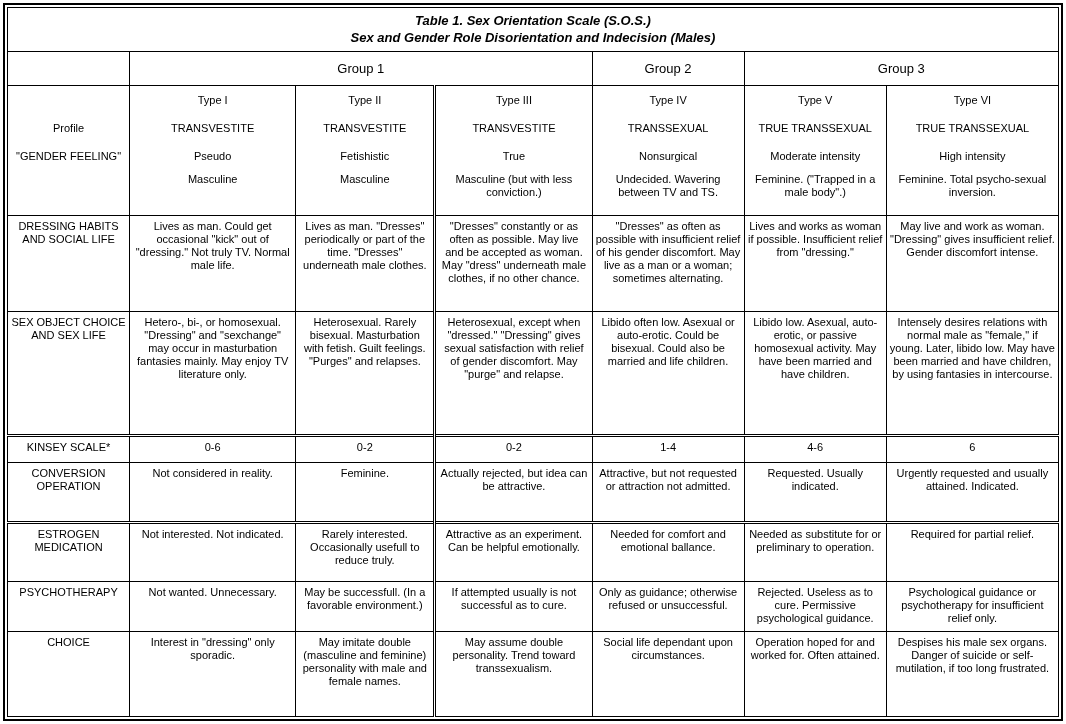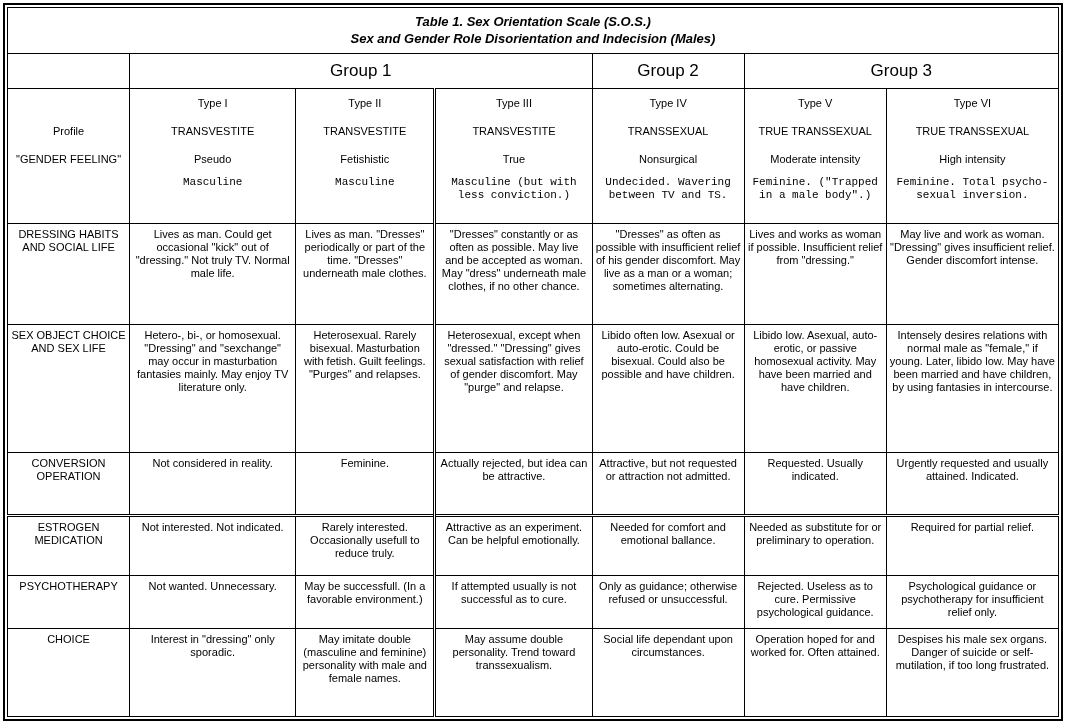--- a/index.html
+++ b/index.html
@@ -24,24 +24,24 @@
   tr.r-sex{height:112px}
   tr.r-kinsey{height:25px}
   tr.r-conv{height:55px}
   tr.r-estr{height:53px}
   tr.r-psy{height:40px}
   tr.r-rem{height:77px}
   .title-cell{
     font-weight:bold;font-style:italic;font-size:13px;line-height:17px;
     vertical-align:middle;padding:2px 0;
   }
-  .group-cell{vertical-align:middle;padding:0;font-size:17px;}
+  .group-cell{vertical-align:middle;padding:0;font-size:13px;}
   .pcell{padding:0;}
   .pslot{height:28px;display:flex;align-items:center;justify-content:center;padding:0 3px;}
-  .pfeel{padding:3px 3px 0;line-height:13px;font-family:Liberation Mono, monospace;}
+  .pfeel{padding:3px 3px 0;line-height:13px;}
   td.dleft{border-left:3px double #000;}
   tr.dtop td{border-top:3px double #000;}
   .foot-cell{text-align:left;padding:4px 5px 2px;font-size:11px;line-height:13.5px;border-bottom:none;}
 </style>
 </head>
 <body>
 
 <div class="frame">
 <table>
   <colgroup>
@@ -121,25 +121,34 @@
     <td>"Dresses" as often as possible with insufficient relief of his gender discomfort. May live as a man or a woman; sometimes alternating.</td>
     <td>Lives and works as woman if possible. Insufficient relief from "dressing."</td>
     <td>May live and work as woman. "Dressing" gives insufficient relief. Gender discomfort intense.</td>
   </tr>
 
   <tr class="r-sex">
     <td>SEX OBJECT CHOICE AND SEX LIFE</td>
     <td>Hetero-, bi-, or homosexual. "Dressing" and "sexchange" may occur in masturbation fantasies mainly. May enjoy TV literature only.</td>
     <td>Heterosexual. Rarely bisexual. Masturbation with fetish. Guilt feelings. "Purges" and relapses.</td>
     <td class="dleft">Heterosexual, except when "dressed." "Dressing" gives sexual satisfaction with relief of gender discomfort. May "purge" and relapse.</td>
-    <td>Libido often low. Asexual or auto-erotic. Could be bisexual. Could also be possible and have children.</td>
+    <td>Libido often low. Asexual or auto-erotic. Could be bisexual. Could also be married and life children.</td>
     <td>Libido low. Asexual, auto-erotic, or passive homosexual activity. May have been married and have children.</td>
     <td>Intensely desires relations with normal male as "female," if young. Later, libido low. May have been married and have children, by using fantasies in intercourse.</td>
   </tr>
 
+  <tr class="r-kinsey dtop">
+    <td>KINSEY SCALE*</td>
+    <td>0-6</td>
+    <td>0-2</td>
+    <td class="dleft">0-2</td>
+    <td>1-4</td>
+    <td>4-6</td>
+    <td>6</td>
+  </tr>
 
   <tr class="r-conv">
     <td>CONVERSION OPERATION</td>
     <td>Not considered in reality.</td>
     <td>Feminine.</td>
     <td class="dleft">Actually rejected, but idea can be attractive.</td>
     <td>Attractive, but not requested or attraction not admitted.</td>
     <td>Requested. Usually indicated.</td>
     <td>Urgently requested and usually attained. Indicated.</td>
   </tr>

